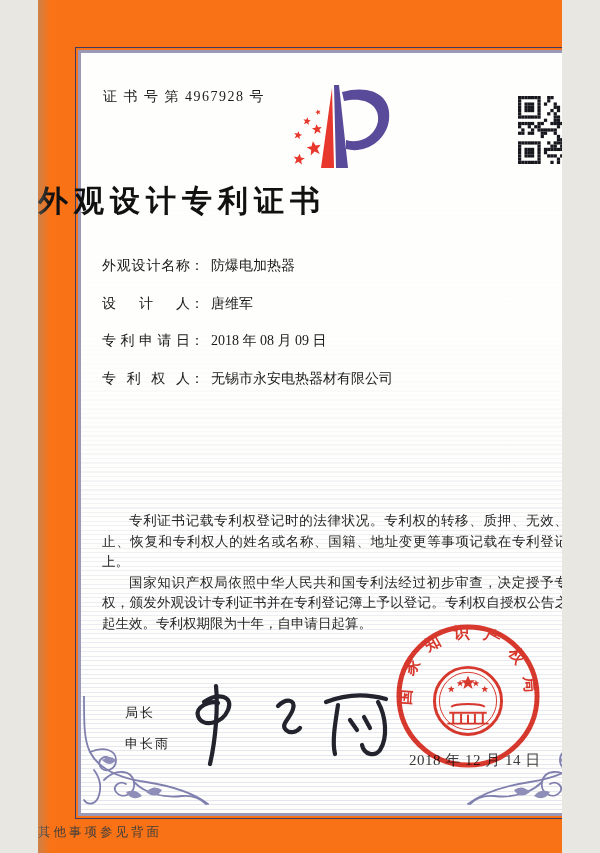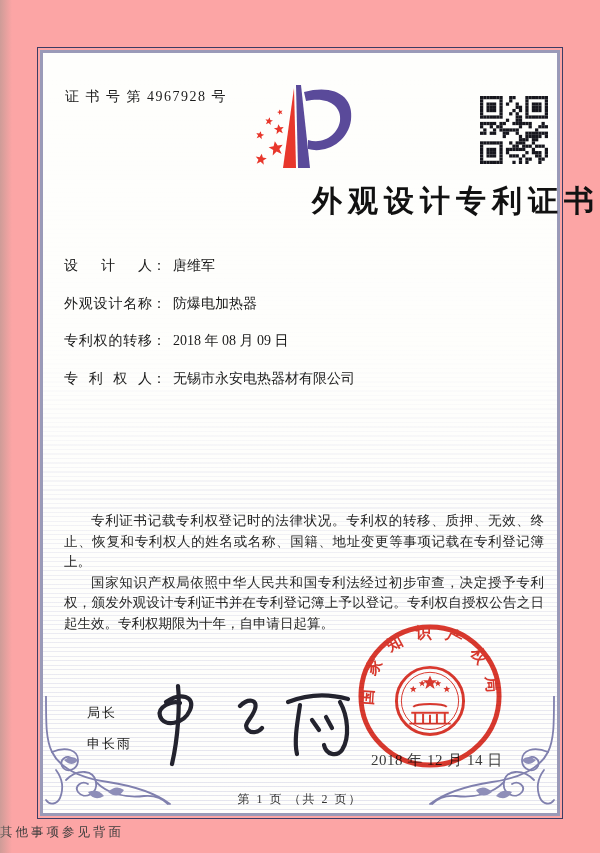--- a/index.html
+++ b/index.html
@@ -1,18 +1,18 @@
 <!DOCTYPE html>
 <html><head>
 <meta charset="utf-8">
 <style>
   html,body{margin:0;padding:0;background:#e9e7e1;}
   .page{
-    position:relative;width:600px;height:853px;margin:0 auto;
-    background:#fca5a5;overflow:hidden;
+    position:relative;width:524px;height:853px;margin:0 auto;
+    background:#f97316;overflow:hidden;
     font-family:"Liberation Serif","DejaVu Serif",serif;color:#222;
   }
   .page::before{ 
     content:"";position:absolute;left:0;top:0;bottom:0;width:12px;
     background:linear-gradient(90deg,rgba(150,145,135,.45),rgba(150,145,135,0));
     z-index:9;pointer-events:none;
   }
   .frame{
     position:absolute;left:40px;top:50px;width:514px;height:760px;
     border:3px solid #9a9ab8;outline:1px solid #3c3c64;outline-offset:2px;
@@ -23,21 +23,21 @@
     background:repeating-linear-gradient(180deg,rgba(130,130,185,.28) 0 1px,rgba(130,130,185,0) 1px 4.5px);
   }
   .frame-fade{
     position:absolute;inset:0;
     background:linear-gradient(180deg,#fefefc 0%,rgba(254,254,252,.96) 40%,rgba(254,254,252,.55) 68%,rgba(254,254,252,.25) 100%);
   }
   .abs{position:absolute;}
   .cert-no{left:65px;top:88px;font-size:14px;letter-spacing:1.5px;color:#1c1c1c;}
   .logo{left:238px;top:76px;}
   .qr{left:480px;top:96px;}
-  .title{left:0;right:0;top:181px;text-align:right;font-size:30px;font-weight:bold;
+  .title{left:0;right:0;top:181px;text-align:left;font-size:30px;font-weight:bold;
          letter-spacing:6px;color:#111;}
   .fields{left:64px;top:256px;width:482px;font-size:14px;color:#1a1a1a;}
   .field-row{position:relative;line-height:19px;margin-bottom:18.5px;white-space:nowrap;}
   .f-label{display:inline-block;width:88px;text-align:justify;text-align-last:justify;}
   .f-colon{margin-right:7px;}
   .f-extra{display:none;position:absolute;left:236px;top:0;}
   .f-label2{display:inline-block;width:74px;text-align:justify;text-align-last:justify;}
   .body-text{left:64px;top:511px;width:480px;font-size:13.5px;line-height:20.5px;
              text-align:justify;color:#262626;}
   .body-text p{margin:0;text-indent:2em;}
@@ -293,32 +293,32 @@
       <rect x="32.38" y="64.76" width="3.24" height="3.24" fill="#16161d"></rect>
       <rect x="38.86" y="64.76" width="3.24" height="3.24" fill="#16161d"></rect>
       <rect x="45.33" y="64.76" width="3.24" height="3.24" fill="#16161d"></rect>
       <rect x="58.29" y="64.76" width="3.24" height="3.24" fill="#16161d"></rect>
     </svg>
 
   <div class="abs title">外观设计专利证书</div>
 
   <div class="abs fields" id="fields">
     <div class="field-row">
+      <span class="f-label">外观设计名称</span><span class="f-colon">：</span><span class="f-value">防爆电加热器</span>
+      
+    </div>
+
+    <div class="field-row">
       <span class="f-label">设计人</span><span class="f-colon">：</span><span class="f-value">唐维军</span>
       
     </div>
 
+
     <div class="field-row">
-      <span class="f-label">外观设计名称</span><span class="f-colon">：</span><span class="f-value">防爆电加热器</span>
-      
-    </div>
-
-
-    <div class="field-row">
-      <span class="f-label">专利权的转移</span><span class="f-colon">：</span><span class="f-value">2018 年 08 月 09 日</span>
+      <span class="f-label">专利申请日</span><span class="f-colon">：</span><span class="f-value">2018 年 08 月 09 日</span>
       
     </div>
 
     <div class="field-row">
       <span class="f-label">专利权人</span><span class="f-colon">：</span><span class="f-value">无锡市永安电热器材有限公司</span>
       
     </div>
 
 
   </div>
@@ -395,16 +395,15 @@
       <path d="M54,86 C66,98 84,102 102,100 C112,99 120,102 126,108"></path>
       <path d="M14,74 C20,82 22,92 18,102 C15,108 8,110 4,104"></path>
     </g>
     <g fill="#8e8eb8">
       <path d="M46,96 q10,-4 16,4 q-10,6 -16,-4z"></path>
       <path d="M66,96 q8,-8 16,-2 q-6,10 -16,2z"></path>
       <path d="M22,64 q8,-6 14,0 q-6,8 -14,0z"></path>
     </g>
   </svg>
 
-  <div class="abs page-num">第 1 页 （共 2 页）</div>
   <div class="abs back-note">其他事项参见背面</div>
 
 </div>
 
 </body></html>

